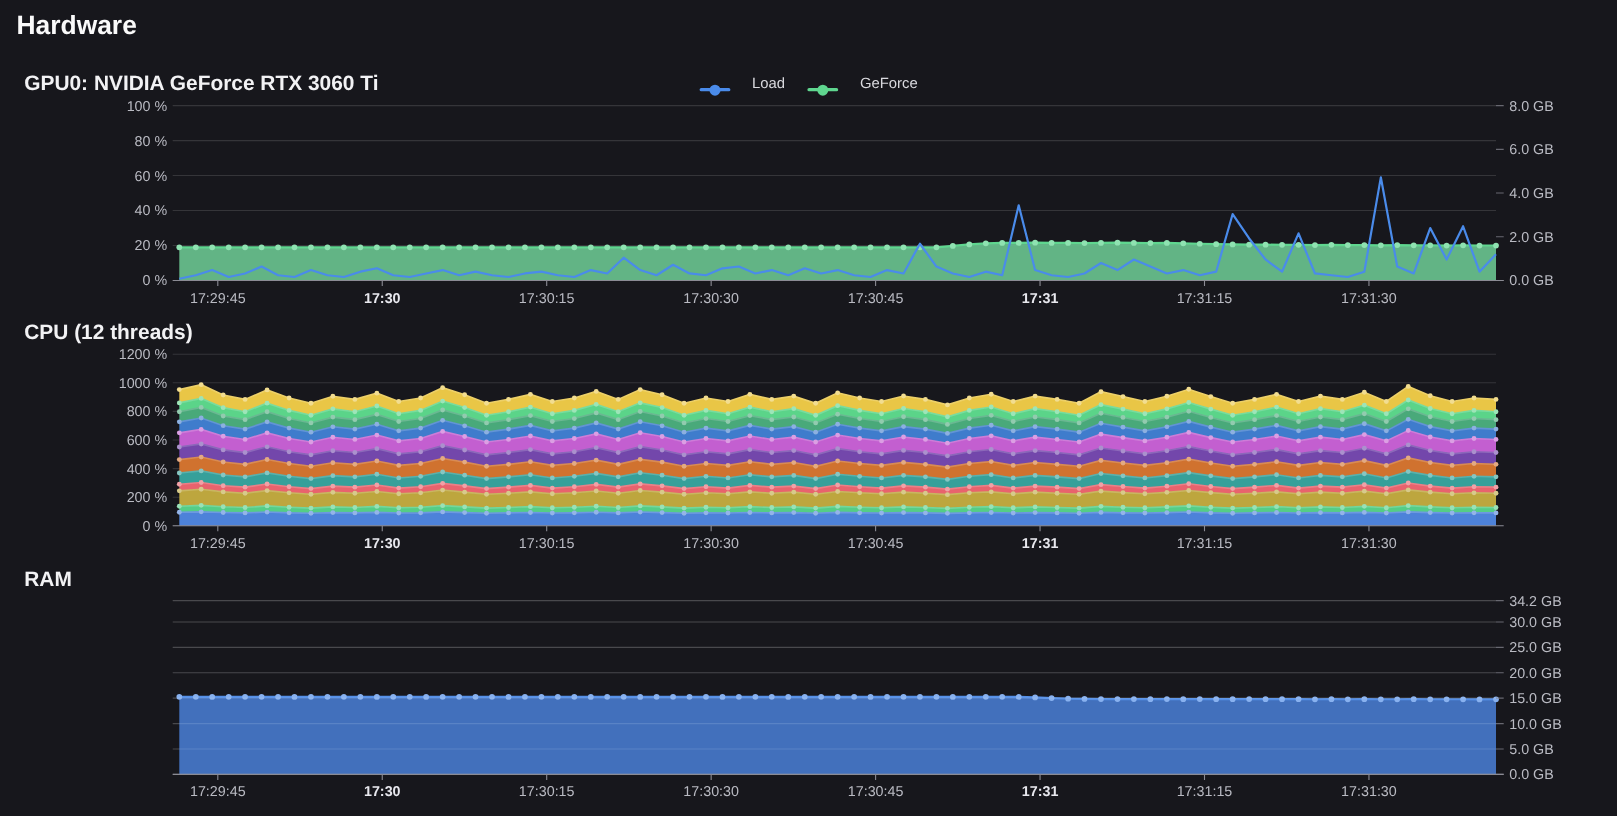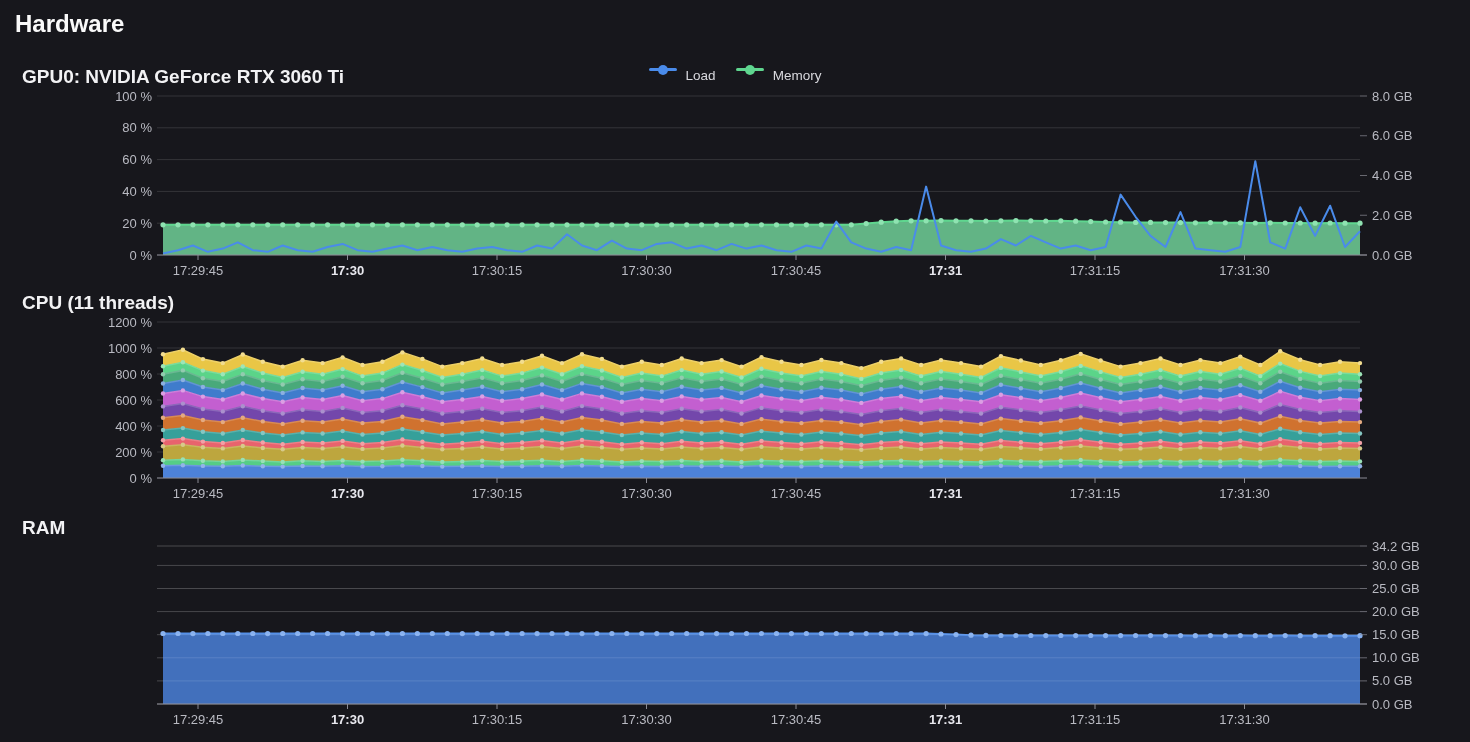--- a/index.html
+++ b/index.html
@@ -1,21 +1,21 @@
 <!DOCTYPE html>
 <html><head>
 <meta charset="utf-8">
 <style>
   html,body{margin:0;padding:0;background:#17171c;}
   #app{position:relative;width:1470px;height:742px;background:#17171c;overflow:hidden;
        font-family:"Liberation Sans",sans-serif;}
   .page-title{position:absolute;left:15px;top:10px;font-size:24px;font-weight:700;color:#fafafa;}
   .chart-title{position:absolute;left:22px;font-size:19px;font-weight:700;color:#f2f2f4;}
   .legend{position:absolute;left:0;width:100%;display:flex;justify-content:center;gap:20px;align-items:center;}
-  .legend-item{display:flex;align-items:flex-start;gap:9px;cursor:pointer;}
+  .legend-item{display:flex;align-items:flex-end;gap:20px;cursor:pointer;}
   .legend-marker{position:relative;width:28px;height:3px;border-radius:2px;}
   .legend-marker .dot{position:absolute;left:9px;top:-3.5px;width:10px;height:10px;border-radius:50%;}
   .legend-label{font-size:13.5px;color:#d9d9de;}
   svg{position:absolute;left:0;}
   svg text{font-family:"Liberation Sans",sans-serif;}
 </style>
 </head>
 <body>
 <div id="app">
 
@@ -26,25 +26,25 @@
       <div class="legend-item">
         <span class="legend-marker" style="background: rgb(74, 139, 234);">
           <span class="dot" style="background: rgb(74, 139, 234);"></span>
         </span>
         <span class="legend-label">Load</span>
       </div>
       <div class="legend-item">
         <span class="legend-marker" style="background: rgb(95, 214, 143);">
           <span class="dot" style="background: rgb(95, 214, 143);"></span>
         </span>
-        <span class="legend-label">Memory</span>
+        <span class="legend-label">GeForce</span>
       </div>
     </div>
 
-  <div class="chart-title" style="top:292px">CPU (11 threads)</div>
+  <div class="chart-title" style="top:292px">CPU (12 threads)</div>
 
   <div class="chart-title" style="top:517px">RAM</div>
 
 <svg width="1470" height="200" style="top: 86px;">
       <line x1="157" x2="1360" y1="10" y2="10" stroke="rgba(255,255,255,0.13)" stroke-width="1"></line>
       <line x1="157" x2="1360" y1="41.8" y2="41.8" stroke="rgba(255,255,255,0.13)" stroke-width="1"></line>
       <line x1="157" x2="1360" y1="73.6" y2="73.6" stroke="rgba(255,255,255,0.13)" stroke-width="1"></line>
       <line x1="157" x2="1360" y1="105.39999999999999" y2="105.39999999999999" stroke="rgba(255,255,255,0.13)" stroke-width="1"></line>
       <line x1="157" x2="1360" y1="137.2" y2="137.2" stroke="rgba(255,255,255,0.13)" stroke-width="1"></line>
       <line x1="157" x2="1360" y1="169" y2="169" stroke="rgba(255,255,255,0.13)" stroke-width="1"></line>

